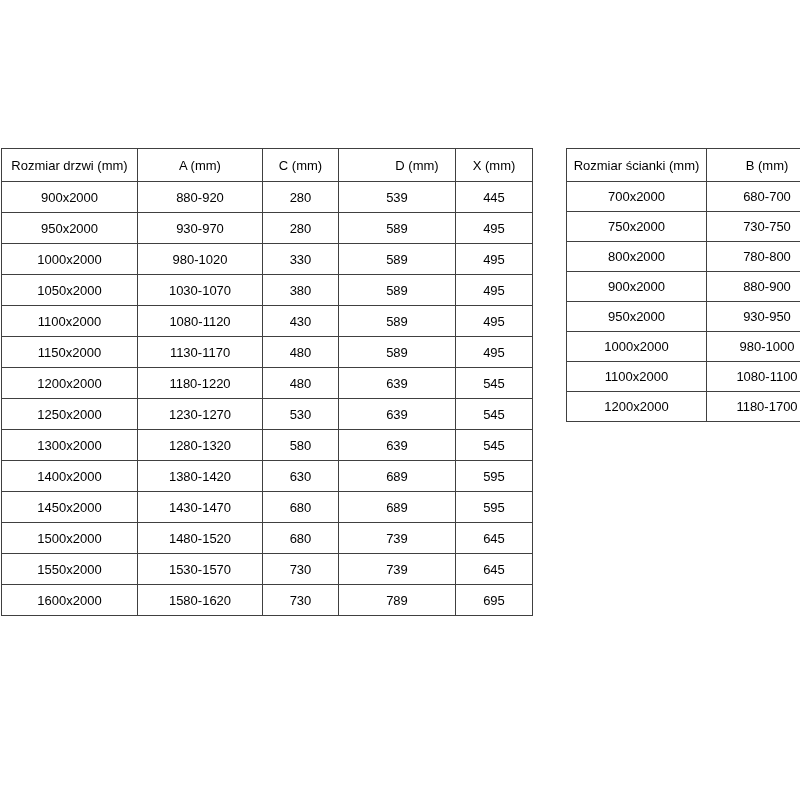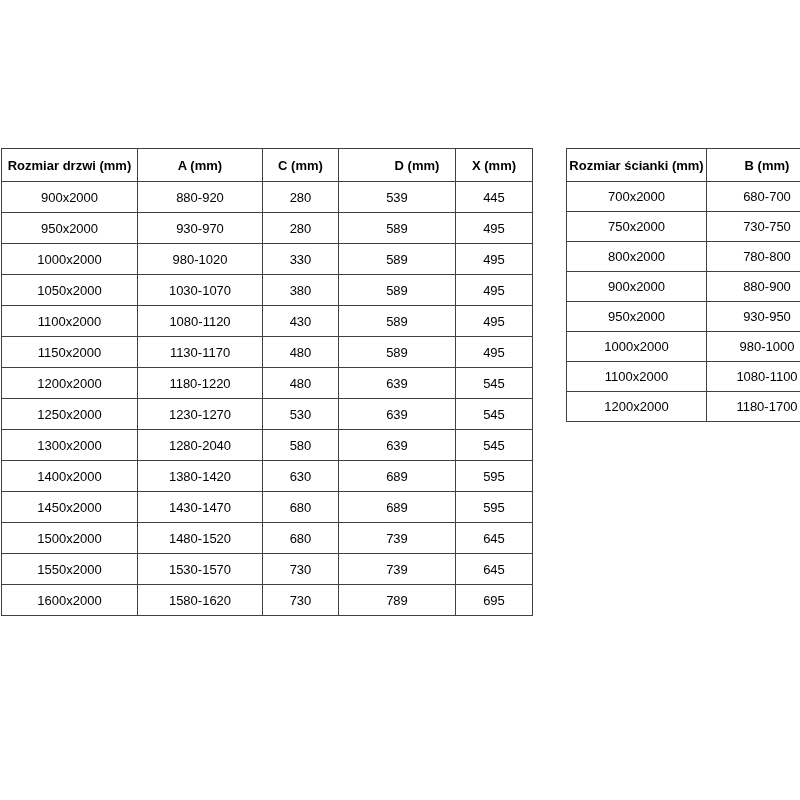--- a/index.html
+++ b/index.html
@@ -25,21 +25,21 @@
   .dim-table th,
   .dim-table td {
     border: 1px solid #404040;
     text-align: center;
     vertical-align: middle;
     padding: 0;
     white-space: nowrap;
     overflow: hidden;
   }
   .dim-table th {
-    font-weight: bold;
+    font-weight: normal;
     height: 32px;
   }
   #door-table {
     left: 1px;
     top: 148px;
     width: 486px;
   }
   #door-table td { height: 30px; }
   #door-table th:nth-child(1) { width: 135px; }
   #door-table th:nth-child(2) { width: 124px; }
@@ -120,21 +120,21 @@
       </tr>
       <tr>
         <td>1250x2000</td>
         <td>1230-1270</td>
         <td>530</td>
         <td>639</td>
         <td>545</td>
       </tr>
       <tr>
         <td>1300x2000</td>
-        <td>1280-2040</td>
+        <td>1280-1320</td>
         <td>580</td>
         <td>639</td>
         <td>545</td>
       </tr>
       <tr>
         <td>1400x2000</td>
         <td>1380-1420</td>
         <td>630</td>
         <td>689</td>
         <td>595</td>

